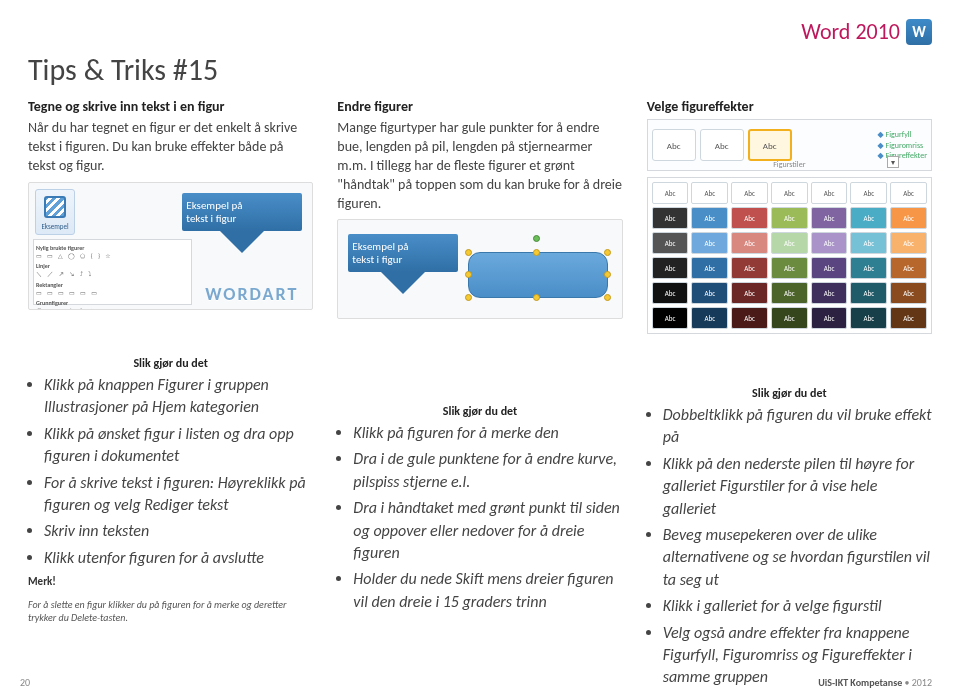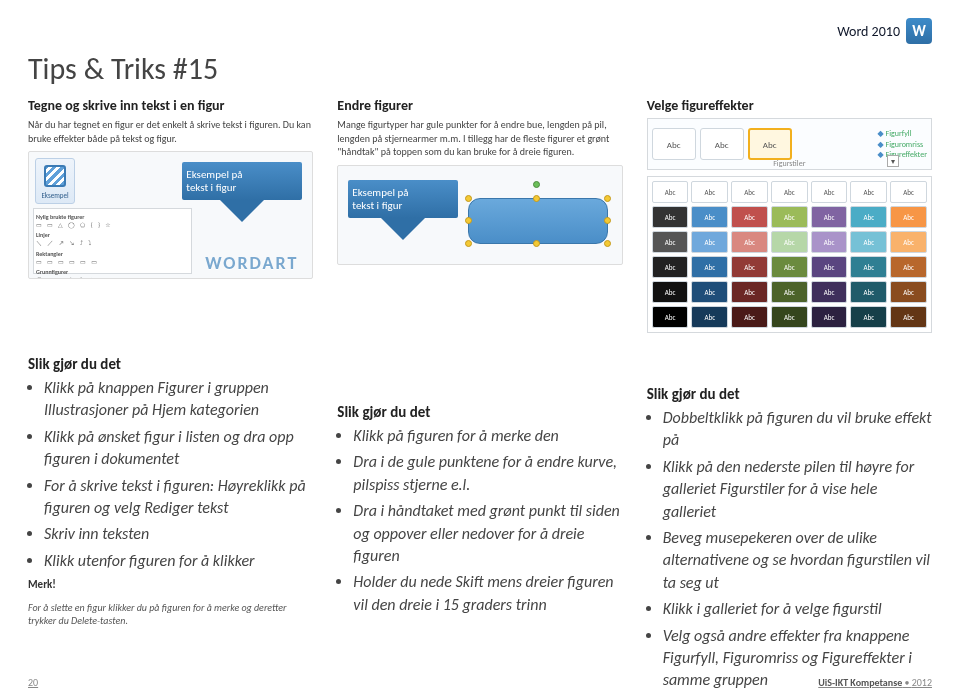--- a/index.html
+++ b/index.html
@@ -18,22 +18,22 @@
     height: 100%;
     position: relative;
   }
   .header-row {
     display: flex;
     justify-content: space-between;
     align-items: center;
     margin-bottom: 6px;
   }
   .word-label {
-    color: #0f172a;
-    font-size: 14px;
+    color: #be185d;
+    font-size: 22px;
     font-weight: 400;
   }
   .word-icon {
     width: 26px;
     height: 26px;
     background: linear-gradient(#3d8bc9,#2f6fa6);
     border-radius: 4px;
     display: inline-flex;
     align-items: center;
     justify-content: center;
@@ -53,21 +53,21 @@
     gap: 24px;
   }
   .col { flex: 1; }
   h3.sect {
     font-weight: 600;
     font-size: 14px;
     margin: 0 0 4px 0;
     color: #222;
   }
   p.body {
-    font-size: 10px;
+    font-size: 14px;
     line-height: 1.35;
     margin: 0 0 6px 0;
     color: #444;
   }
   .thumb {
     border: 1px solid #ddd;
     background: #f7f9fb;
     border-radius: 2px;
     width: 100%;
     height: 128px;
@@ -189,38 +189,38 @@
     font-size:7px;
   }
 
   .lower {
     display:flex;
     gap:24px;
     margin-top:22px;
   }
   .lcol{flex:1;}
   .how{
-    font-weight:600;font-size:15px;color:#222;margin:0 0 4px 0;
+    font-weight:600;font-size:12px;color:#222;margin:0 0 4px 0;text-align:center;
   }
   ul.steps{
     margin:0 0 6px 0;
     padding-left:16px;
     font-size:16px;
     font-style:italic;
     color:#444;
     line-height:1.4;
   }
   ul.steps li{margin-bottom:4px;}
   .note-h{font-weight:600;font-size:11px;margin:6px 0 2px 0;}
   .note-b{font-size:10px;font-style:italic;color:#555;line-height:1.3;}
 
   .footer{
-    position:absolute; left:28px; right:28px; bottom:8px;
+    position:absolute; left:20px; right:28px; bottom:8px;
     display:flex; justify-content:space-between;
-    font-size:10px;color:#888;text-decoration:underline;
+    font-size:10px;color:#888;
   }
   .footer .r b{color:#555;}
 </style>
 </head>
 <body>
 <div class="page">
 
   <div class="header-row">
     <span></span>
     <span style="display:flex;align-items:center;">
@@ -346,21 +346,21 @@
   </div>
 
   <div class="lower">
     <div class="lcol">
       <p class="how">Slik gjør du det</p>
       <ul class="steps" id="how1-list">
           <li>Klikk på knappen Figurer i gruppen Illustrasjoner på Hjem kategorien</li>
           <li>Klikk på ønsket figur i listen og dra opp figuren i dokumentet</li>
           <li>For å skrive tekst i figuren: Høyreklikk på figuren og velg Rediger tekst</li>
           <li>Skriv inn teksten</li>
-          <li>Klikk utenfor figuren for å klikker</li>
+          <li>Klikk utenfor figuren for å avslutte</li>
         </ul>
       <p class="note-h">Merk!</p>
       <p class="note-b">For å slette en figur klikker du på figuren for å merke og deretter trykker du Delete-tasten.</p>
     </div>
     <div class="lcol" style="padding-top:48px;">
       <p class="how">Slik gjør du det</p>
       <ul class="steps" id="how2-list">
           <li>Klikk på figuren for å merke den</li>
           <li>Dra i de gule punktene for å endre kurve, pilspiss stjerne e.l.</li>
           <li>Dra i håndtaket med grønt punkt til siden og oppover eller nedover for å dreie figuren</li>

